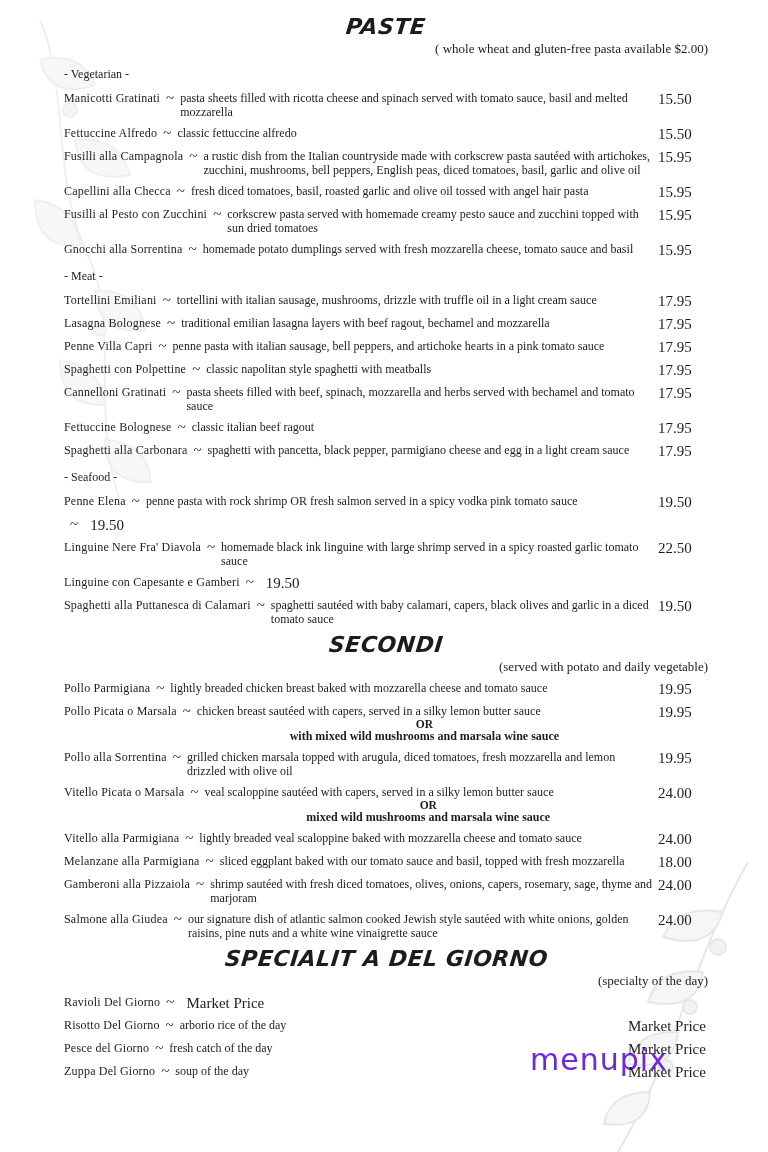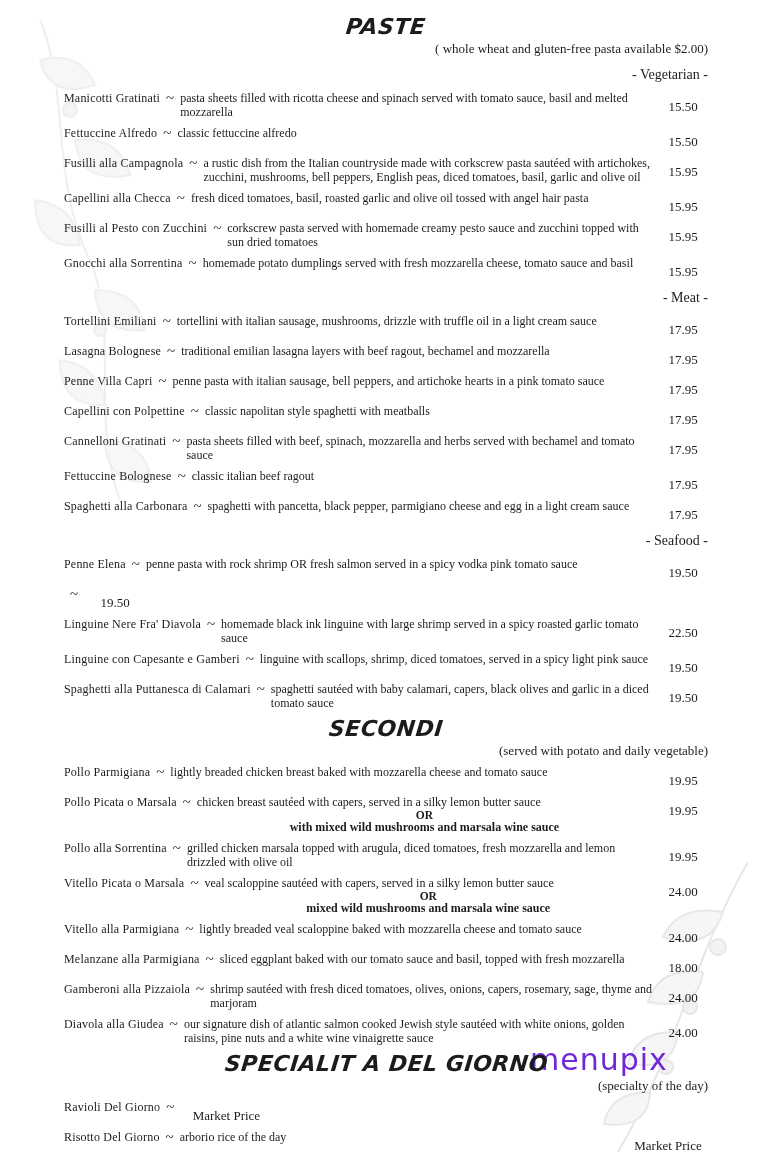--- a/index.html
+++ b/index.html
@@ -18,28 +18,28 @@
   }
   .page{position:relative;z-index:1;padding:14px 60px 0 64px;}
   .script-title{
     text-align:center;
     font-family:"DejaVu Sans", sans-serif;
     font-weight:800;font-style:italic;
     font-size:22px;line-height:26px;letter-spacing:.5px;
   }
   .script-title > span{display:inline-block;transform:skewX(-6deg);}
   .note{text-align:right;font-size:13px;line-height:15px;margin:1px 0 5px;}
-  .subhead{text-align:right;font-size:14px;line-height:17px;margin:10px 0 6px;}
+  .subhead{text-align:left;font-size:12px;line-height:17px;margin:10px 0 6px;}
   .menu-row{display:flex;align-items:flex-start;margin-bottom:5px;}
   .nm{font-size:12px;line-height:18px;white-space:nowrap;letter-spacing:.2px;}
   .sep{font-size:15px;line-height:18px;margin:0 6px;}
   .ds{flex:1;font-size:12px;line-height:13.5px;padding-top:3px;}
   .orl{text-align:center;font-size:11.5px;line-height:11px;font-weight:bold;}
   .cl{text-align:center;font-weight:bold;}
-  .pr{width:50px;margin-left:6px;text-align:center;font-size:13px;line-height:14px;padding-top:3px;margin-top:8px;}
+  .pr{width:50px;margin-left:6px;text-align:left;font-size:15px;line-height:14px;padding-top:3px;}
   .pr.wide{width:80px;white-space:nowrap;}
   .sec{margin-top:6px;}
 </style>
 </head>
 <body>
 
 <svg class="decor tl" width="260" height="580" viewBox="0 0 260 580">
   <g fill="none" stroke="#efefef" stroke-width="2">
     <path d="M40 20 C 70 90, 50 180, 90 260 C 120 330, 90 420, 120 500"></path>
     <path d="M40 60 q 40 -10 55 25 q -45 15 -55 -25" fill="#f7f7f7"></path>
@@ -126,21 +126,21 @@
     <div class="ds"><span>traditional emilian lasagna layers with beef ragout, bechamel and mozzarella</span></div>
     <span class="pr">17.95</span>
   </div>
   <div class="menu-row">
     <span class="nm">Penne Villa Capri</span>
       <span class="sep">~</span>
     <div class="ds"><span>penne pasta with italian sausage, bell peppers, and artichoke hearts in a pink tomato sauce</span></div>
     <span class="pr">17.95</span>
   </div>
   <div class="menu-row">
-    <span class="nm">Capellini con Polpettine</span>
+    <span class="nm">Spaghetti con Polpettine</span>
       <span class="sep">~</span>
     <div class="ds"><span>classic napolitan style spaghetti with meatballs</span></div>
     <span class="pr">17.95</span>
   </div>
   <div class="menu-row">
     <span class="nm">Cannelloni Gratinati</span>
       <span class="sep">~</span>
     <div class="ds"><span>pasta sheets filled with beef, spinach, mozzarella and herbs served with bechamel and tomato sauce</span></div>
     <span class="pr">17.95</span>
   </div>
@@ -171,21 +171,20 @@
   </div>
   <div class="menu-row">
     <span class="nm">Linguine Nere Fra' Diavola</span>
       <span class="sep">~</span>
     <div class="ds"><span>homemade black ink linguine with large shrimp served in a spicy roasted garlic tomato sauce</span></div>
     <span class="pr">22.50</span>
   </div>
   <div class="menu-row">
     <span class="nm">Linguine con Capesante e Gamberi</span>
       <span class="sep">~</span>
-    <div class="ds"><span>linguine with scallops, shrimp, diced tomatoes, served in a spicy light pink sauce</span></div>
     <span class="pr">19.50</span>
   </div>
   <div class="menu-row">
     <span class="nm">Spaghetti alla Puttanesca di Calamari</span>
       <span class="sep">~</span>
     <div class="ds"><span>spaghetti sautéed with baby calamari, capers, black olives and garlic in a diced tomato sauce</span></div>
     <span class="pr">19.50</span>
   </div>
 
   <div class="sec">
@@ -237,21 +236,21 @@
     <div class="ds"><span>sliced eggplant baked with our tomato sauce and basil, topped with fresh mozzarella</span></div>
     <span class="pr">18.00</span>
   </div>
   <div class="menu-row">
     <span class="nm">Gamberoni alla Pizzaiola</span>
       <span class="sep">~</span>
     <div class="ds"><span>shrimp sautéed with fresh diced tomatoes, olives, onions, capers, rosemary, sage, thyme and marjoram</span></div>
     <span class="pr">24.00</span>
   </div>
   <div class="menu-row">
-    <span class="nm">Diavola alla Giudea</span>
+    <span class="nm">Salmone alla Giudea</span>
       <span class="sep">~</span>
     <div class="ds"><span>our signature dish of atlantic salmon cooked Jewish style sautéed with white onions, golden raisins, pine nuts and a white wine vinaigrette sauce</span></div>
     <span class="pr">24.00</span>
   </div>
 
   <div class="sec">
     <div class="script-title"><span>SPECIALIT A DEL GIORNO</span></div>
     <div class="note">(specialty of the day)</div>
   </div>
 

